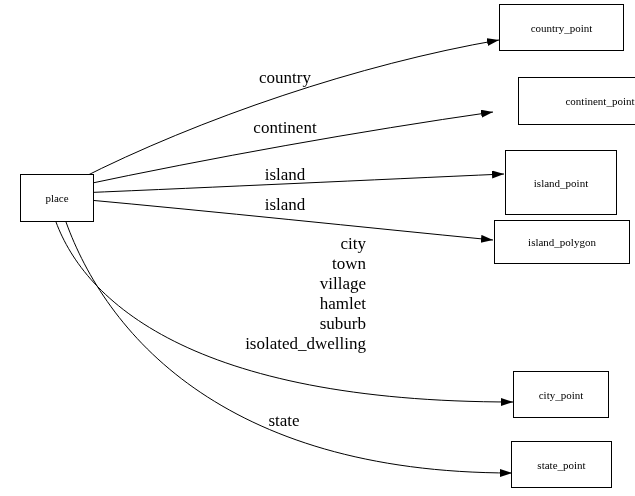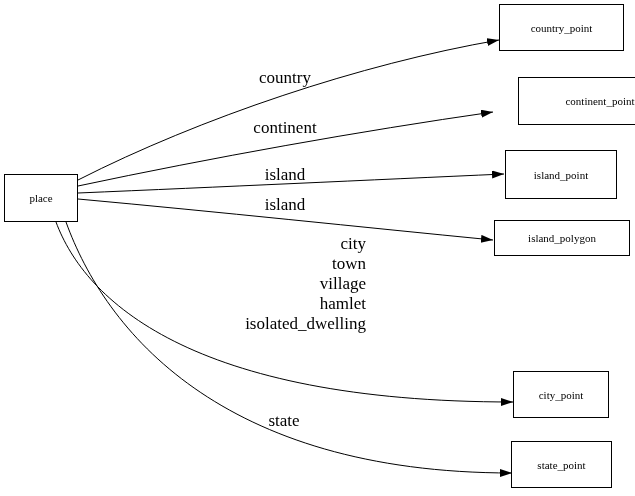--- a/index.html
+++ b/index.html
@@ -32,25 +32,25 @@
     position: absolute;
     box-sizing: border-box;
     border: 1px solid #000000;
     background: #ffffff;
     display: flex;
     align-items: center;
     justify-content: center;
     font-size: 11px;
     white-space: nowrap;
   }
-  .node-place            { left: 4px;   top: 174px; width: 74px;  height: 48px; }
+  .node-place            { left: 20px;   top: 174px; width: 74px;  height: 48px; }
   .node-country-point    { left: 499px; top: 4px;   width: 125px; height: 47px; }
   .node-continent-point  { left: 518px; top: 77px;  width: 164px; height: 48px; }
-  .node-island-point     { left: 505px; top: 150px; width: 112px; height: 49px; }
-  .node-island-polygon   { left: 494px; top: 220px; width: 136px; height: 36px; }
+  .node-island-point     { left: 505px; top: 150px; width: 112px; height: 65px; }
+  .node-island-polygon   { left: 494px; top: 220px; width: 136px; height: 44px; }
   .node-city-point       { left: 513px; top: 371px; width: 96px;  height: 47px; }
   .node-state-point      { left: 511px; top: 441px; width: 101px; height: 47px; }
   .edge-label {
     position: absolute;
     text-align: center;
     font-size: 17px;
     line-height: 20px;
     white-space: nowrap;
   }
   .label-country   { left: 230px; top: 68px;  width: 110px; }
@@ -90,18 +90,19 @@
   <div class="edge-label label-country">country</div>
   <div class="edge-label label-continent">continent</div>
   <div class="edge-label label-island-1">island</div>
   <div class="edge-label label-island-2">island</div>
 
   <div class="edge-label label-city-stack">
     <div>city</div>
     <div>town</div>
     <div>village</div>
     <div>hamlet</div>
+    <div>suburb</div>
     <div>isolated_dwelling</div>
   </div>
 
   <div class="edge-label label-state">state</div>
 
 </div>
 
 </body></html>

